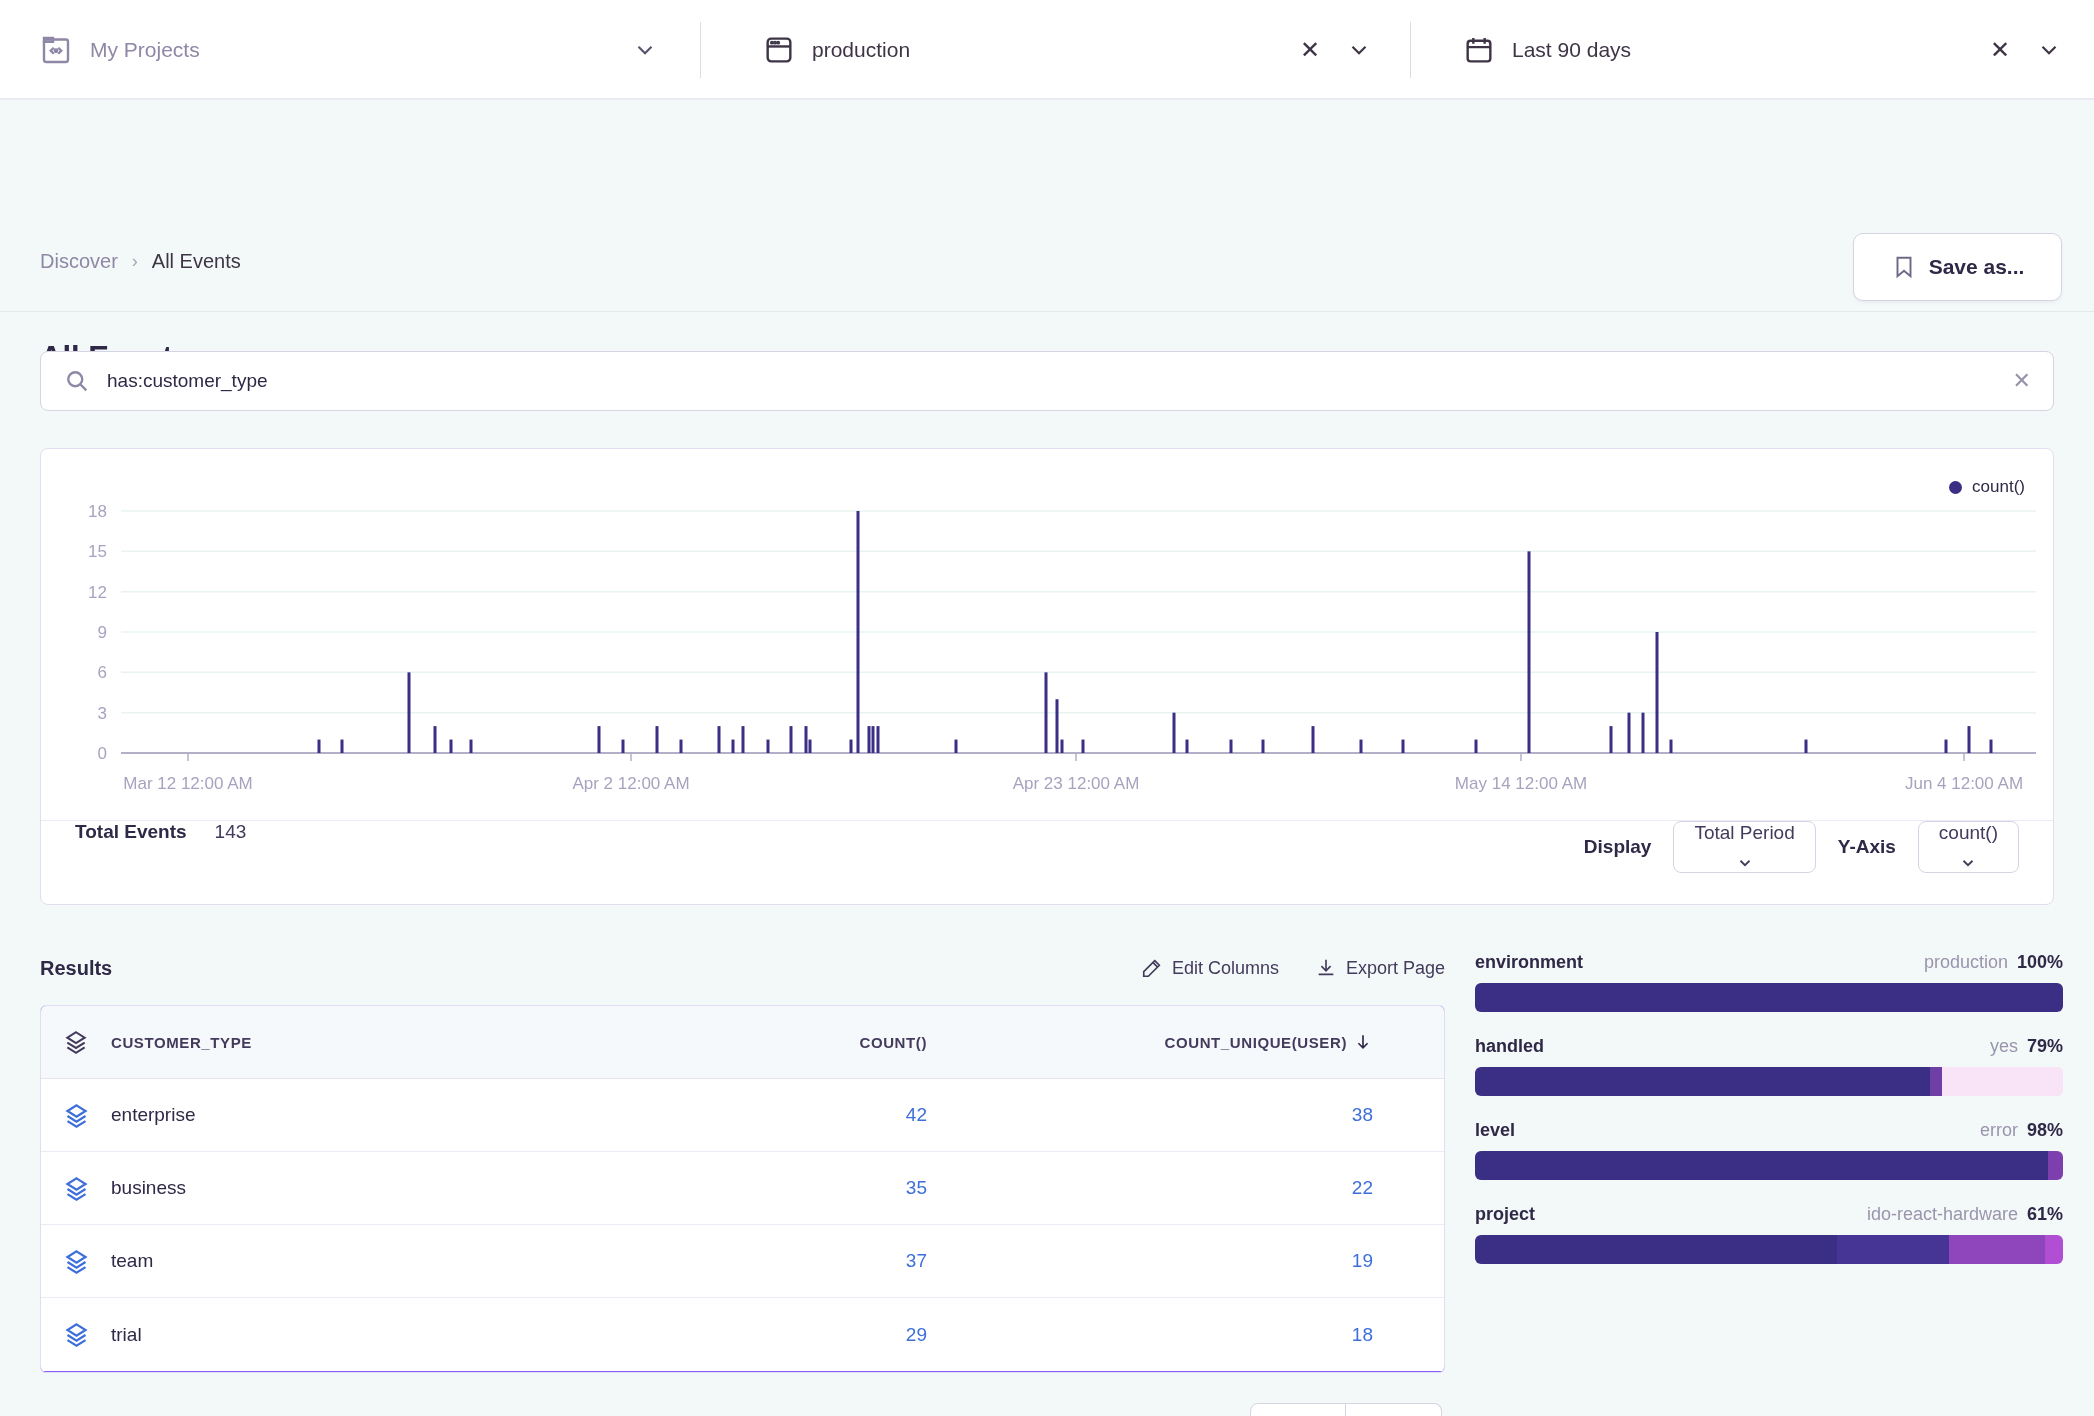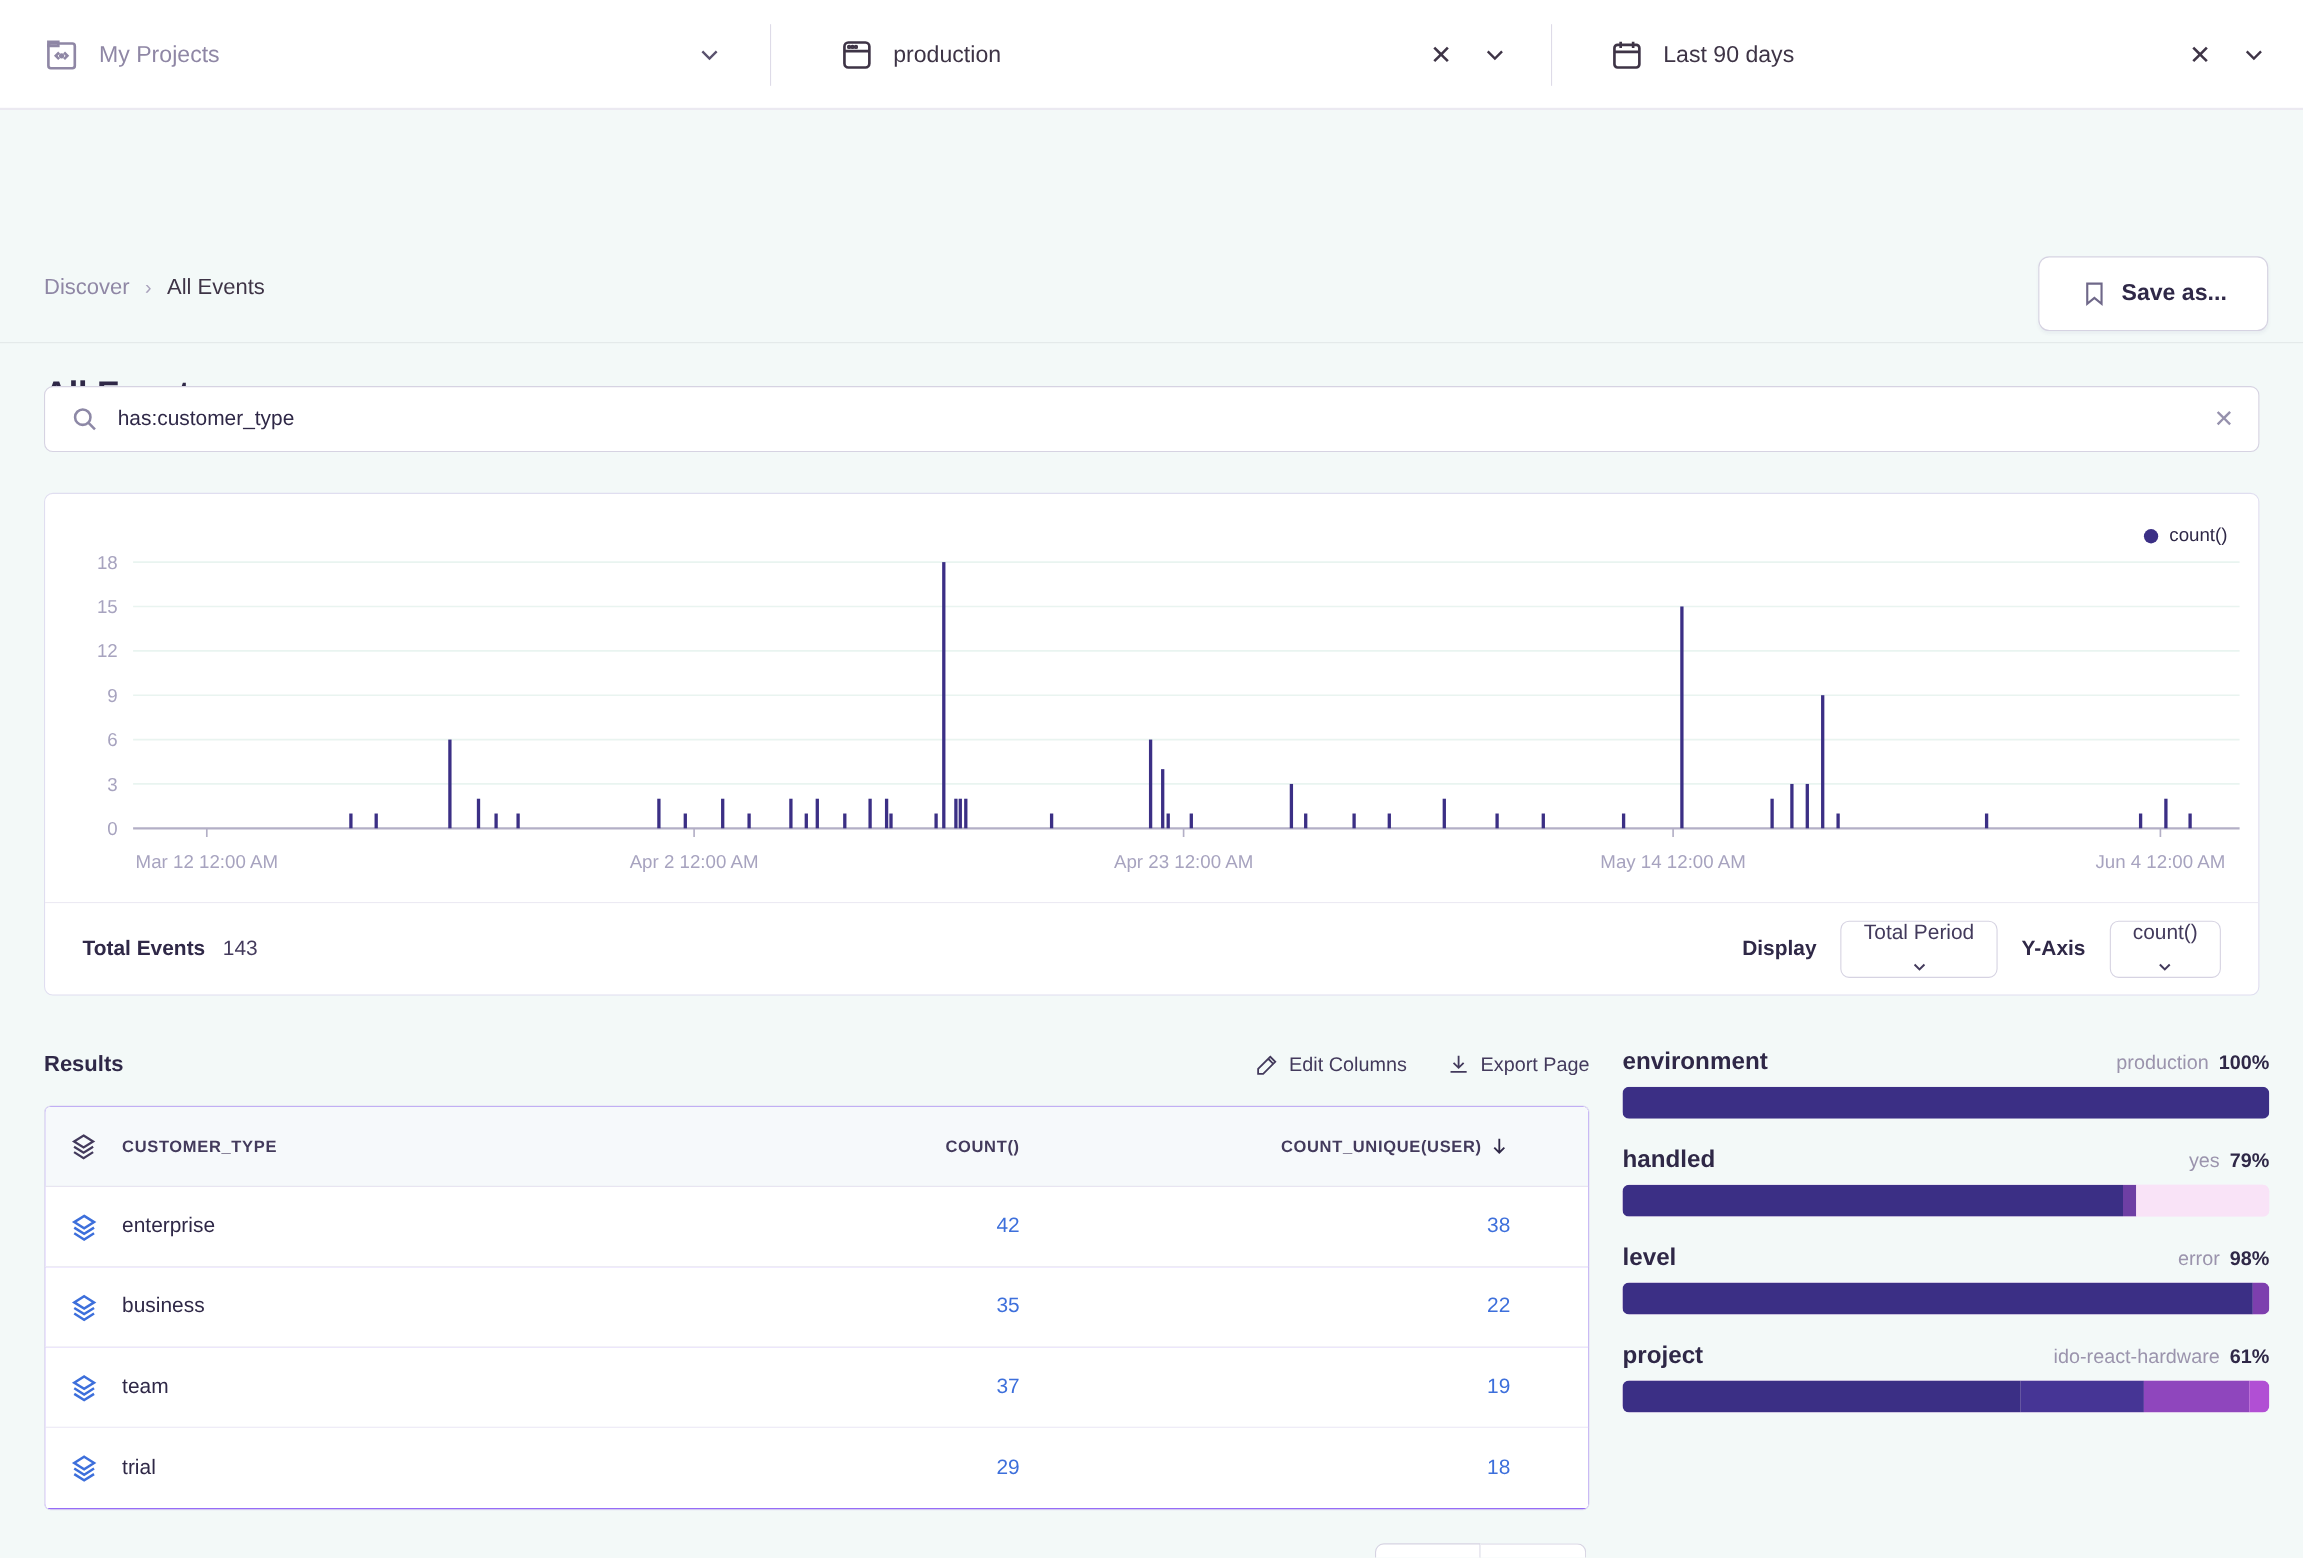--- a/index.html
+++ b/index.html
@@ -33,21 +33,21 @@
   .search-input { flex:1; border:none; outline:none; font-size:19px; color:#2f2847; margin-left:16px; font-family:"Liberation Sans",sans-serif; background:transparent; }
   .search-clear { color:#9691ad; font-size:22px; cursor:pointer; }
 
   
   .chart-card { position:absolute; top:448px; left:40px; width:2014px; height:457px; background:#ffffff;
     border:1px solid #e0def0; border-radius:8px; }
   .legend { position:absolute; top:28px; right:28px; display:flex; align-items:center; gap:10px; font-size:17px; color:#2f2847; }
   .legend-dot { width:13px; height:13px; border-radius:50%; background:#3b2f85; }
   #chart-svg { position:absolute; top:0; left:0; }
   .chart-footer { position:absolute; left:0; bottom:0; width:100%; height:84px; border-top:1px solid #eceaf3;
-    display:flex; align-items:center; padding:0 34px; }
+    display:flex; align-items:flex-start; padding:0 34px;gap:12px; }
   .total-label { font-size:19px; font-weight:bold; color:#2f2847; }
   .total-value { font-size:19px; color:#433a5c; margin-left:16px; }
   .footer-right { margin-left:auto; display:flex; align-items:center; gap:22px; }
   .ctl-label { font-size:19px; font-weight:bold; color:#2f2847; }
   .dd-btn { height:52px; background:#fff; border:1px solid #d6d3e2; border-radius:8px; padding:0 20px;
     display:flex; align-items:center; gap:10px; font-size:19px; color:#433a5c; font-weight:500; cursor:pointer;flex-direction:column; }
 
   
   .results-head { position:absolute; top:948px; left:40px; width:1405px; height:40px; display:flex; align-items:center; }
   .results-title { font-size:20px; font-weight:bold; color:#2f2847; }
@@ -67,21 +67,21 @@
   .pagination { position:absolute; top:1403px; left:1250px; display:flex; }
   .pg-btn { width:96px; height:42px; background:#fff; border:1px solid #d6d3e2; display:flex; align-items:center; justify-content:center; color:#433a5c; font-size:18px; cursor:pointer; }
   .pg-btn.first { border-radius:8px 0 0 8px; }
   .pg-btn.last  { border-radius:0 8px 8px 0; border-left:none; }
 
   
   .tag-col { position:absolute; top:952px; left:1475px; width:588px; }
   .tag-title { font-size:21px; font-weight:bold; color:#4a4268; margin-bottom:28px; }
   .tag-row { margin-bottom:24px; }
   .tag-head { display:flex; align-items:baseline; margin-bottom:10px; }
-  .tag-key { font-size:22px; font-weight:bold; color:#2f2847; }
+  .tag-key { font-size:18px; font-weight:bold; color:#2f2847; }
   .tag-val { margin-left:auto; font-size:18px; color:#9b94ad; }
   .tag-pct { font-size:18px; font-weight:bold; color:#2f2847; margin-left:9px; }
   .tag-bar { width:100%; height:29px; border-radius:6px; overflow:hidden; display:flex; background:#f9e3f7; }
   .tag-seg { height:100%; }
 
   svg.icon { display:block; }
 </style>
 </head>
 <body>
 

